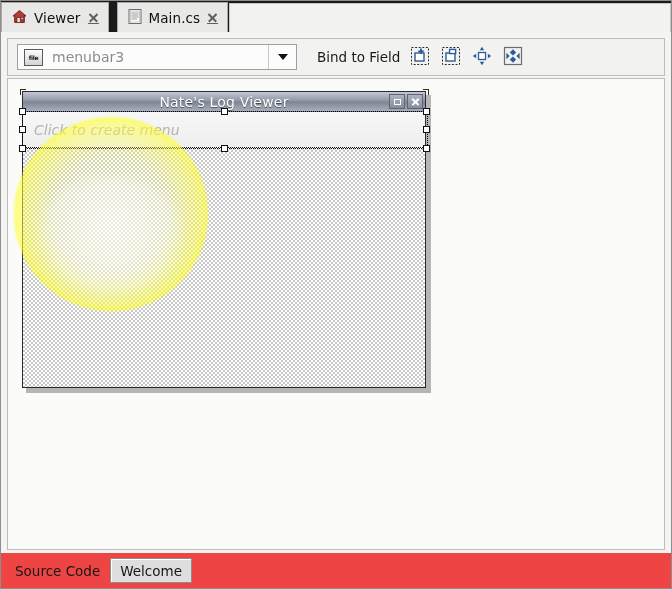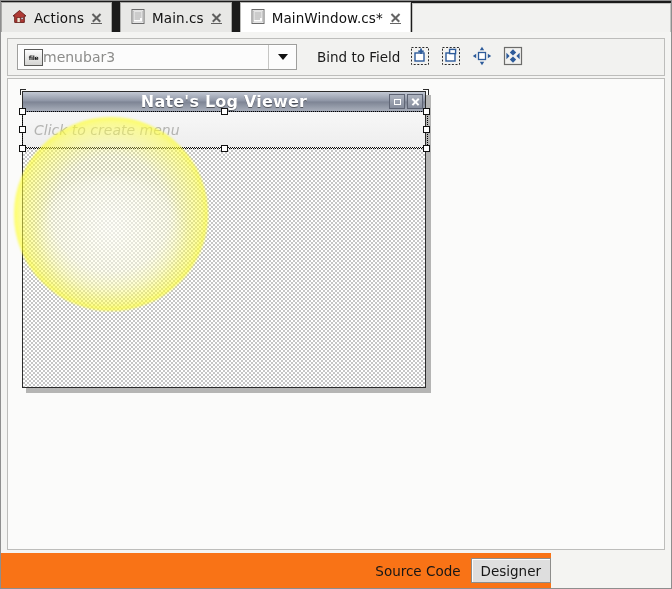--- a/index.html
+++ b/index.html
@@ -67,21 +67,21 @@
     box-shadow:inset 1px 1px 0 #ffffff;
   }
   .combo-icon{
     margin-left:6px;width:17px;height:15px;flex:0 0 auto;
     background:linear-gradient(#fdfdfd,#d4d4d2);
     border:1px solid #5a5a58;position:relative;
     font-size:6px;line-height:15px;text-align:center;color:#111;font-weight:bold;
     letter-spacing:-0.3px;overflow:hidden;
   }
   .combo-text{
-    font-size:14px;color:#8c8c8a;white-space:nowrap;
+    margin-left:9px;font-size:14px;color:#8c8c8a;white-space:nowrap;
   }
   .combo-arrow{
     margin-left:auto;width:27px;height:24px;flex:0 0 auto;
     border-left:1px solid #c6c6c4;
     display:flex;align-items:center;justify-content:center;
   }
   .caret{
     width:0;height:0;border-left:5px solid transparent;border-right:5px solid transparent;
     border-top:6px solid #101010;
   }
@@ -107,21 +107,21 @@
     border:1px solid #2c2c2c;background:#ffffff;
   }
   .form-title{
     height:20px;box-sizing:border-box;
     background:linear-gradient(#c3c9d4,#8d94a4 48%,#7d8494 52%,#a8aeba);
     display:flex;align-items:center;position:relative;
     border-bottom:1px solid #6d7383;
   }
   .form-title-text{
     position:absolute;left:0;right:0;text-align:center;
-    font-size:16px;color:#ffffff;font-weight:700;
+    font-size:14px;color:#ffffff;font-weight:400;
     text-shadow:0 1px 0 rgba(0,0,0,.45);
     letter-spacing:.2px;
   }
   .wbtns{margin-left:auto;display:flex;gap:2px;padding-right:2px;z-index:2;}
   .wbtn{
     width:16px;height:15px;box-sizing:border-box;
     background:linear-gradient(#aeb4c0,#868d9d);
     border:1px solid #5e6474;
     display:flex;align-items:center;justify-content:center;
     position:relative;
@@ -186,23 +186,23 @@
   }
   .spot-inner{
     position:absolute;left:32px;top:96px;width:142px;height:120px;
     border-radius:50%;pointer-events:none;
     background:radial-gradient(circle at 50% 45%,rgba(255,255,255,0.62) 0%,rgba(255,255,255,0.30) 55%,rgba(255,255,255,0) 100%);
     filter:blur(5px);
   }
 
   
   .bottombar{
-    position:absolute;left:1px;top:553px;width:550px;height:35px;
-    background:#f97316;
-    display:flex;align-items:center;justify-content:flex-end;
+    position:absolute;left:1px;top:553px;width:670px;height:35px;
+    background:#ef4444;
+    display:flex;align-items:center;
   }
   .btab{
     height:25px;box-sizing:border-box;padding:0 9px;
     display:flex;align-items:center;font-size:13.5px;color:#161616;
     cursor:pointer;border:1px solid transparent;
   }
   .btab.sel{
     background:#dedede;border:1px solid #8d8d8b;
     box-shadow:inset 1px 1px 0 #fdfdfd;
   }
@@ -217,21 +217,21 @@
   <div class="tabstrip">
 
     <div class="tab">
       <span class="ico">
         <svg width="15" height="15" viewBox="0 0 15 15">
           <path d="M7.5 1.5 L14 7 L12.3 7 L12.3 13.4 L2.7 13.4 L2.7 7 L1 7 Z" fill="#b03a35" stroke="#6d2420" stroke-width="1"></path>
           <rect x="5" y="8.6" width="3.2" height="4.8" fill="#f0e6d2" stroke="#6d2420" stroke-width="0.7"></rect>
           <rect x="9" y="8.3" width="2.2" height="2.2" fill="#cfe0ee" stroke="#6d2420" stroke-width="0.6"></rect>
         </svg>
       </span>
-      <span class="tab-label">Actions</span>
+      <span class="tab-label">Viewer</span>
       <span class="tab-close">
           <span class="ul"></span>
         </span>
     </div>
 
     <div class="tab">
       <span class="ico">
         <svg width="14" height="15" viewBox="0 0 14 15">
           <rect x="1" y="0.5" width="12" height="14" fill="#fdfdfd" stroke="#6b6b6b" stroke-width="1"></rect>
           <rect x="2.5" y="2" width="9" height="11" fill="none" stroke="#b4b4b4" stroke-width="0.7"></rect>
@@ -242,38 +242,20 @@
             <line x1="3.4" y1="10" x2="9" y2="10"></line>
           </g>
         </svg>
       </span>
       <span class="tab-label">Main.cs</span>
       <span class="tab-close">
           <span class="ul"></span>
         </span>
     </div>
 
-    <div class="tab active">
-      <span class="ico">
-        <svg width="14" height="15" viewBox="0 0 14 15">
-          <rect x="1" y="0.5" width="12" height="14" fill="#fdfdfd" stroke="#6b6b6b" stroke-width="1"></rect>
-          <rect x="2.5" y="2" width="9" height="11" fill="none" stroke="#b4b4b4" stroke-width="0.7"></rect>
-          <g stroke="#8e8e8e" stroke-width="0.9">
-            <line x1="3.4" y1="4" x2="10.6" y2="4"></line>
-            <line x1="3.4" y1="6" x2="10.6" y2="6"></line>
-            <line x1="3.4" y1="8" x2="10.6" y2="8"></line>
-            <line x1="3.4" y1="10" x2="9" y2="10"></line>
-          </g>
-        </svg>
-      </span>
-      <span class="tab-label">MainWindow.cs*</span>
-      <span class="tab-close">
-          <span class="ul"></span>
-        </span>
-    </div>
 
     <div class="tabfill"></div>
   </div>
 
   <div class="toolbar">
 
     <div class="combo">
       <span class="combo-icon">file</span>
       <span class="combo-text">menubar3</span>
       <span class="combo-arrow">
@@ -381,16 +363,16 @@
     <div class="spot"></div>
     <div class="spot-inner"></div>
   </div>
 
   <div class="bottombar">
     <span class="bsep"></span>
     <span class="btab">
       <span>Source Code</span>
     </span>
     <span class="btab sel">
-      <span>Designer</span>
+      <span>Welcome</span>
     </span>
   </div>
 </div>
 
 </body></html>

